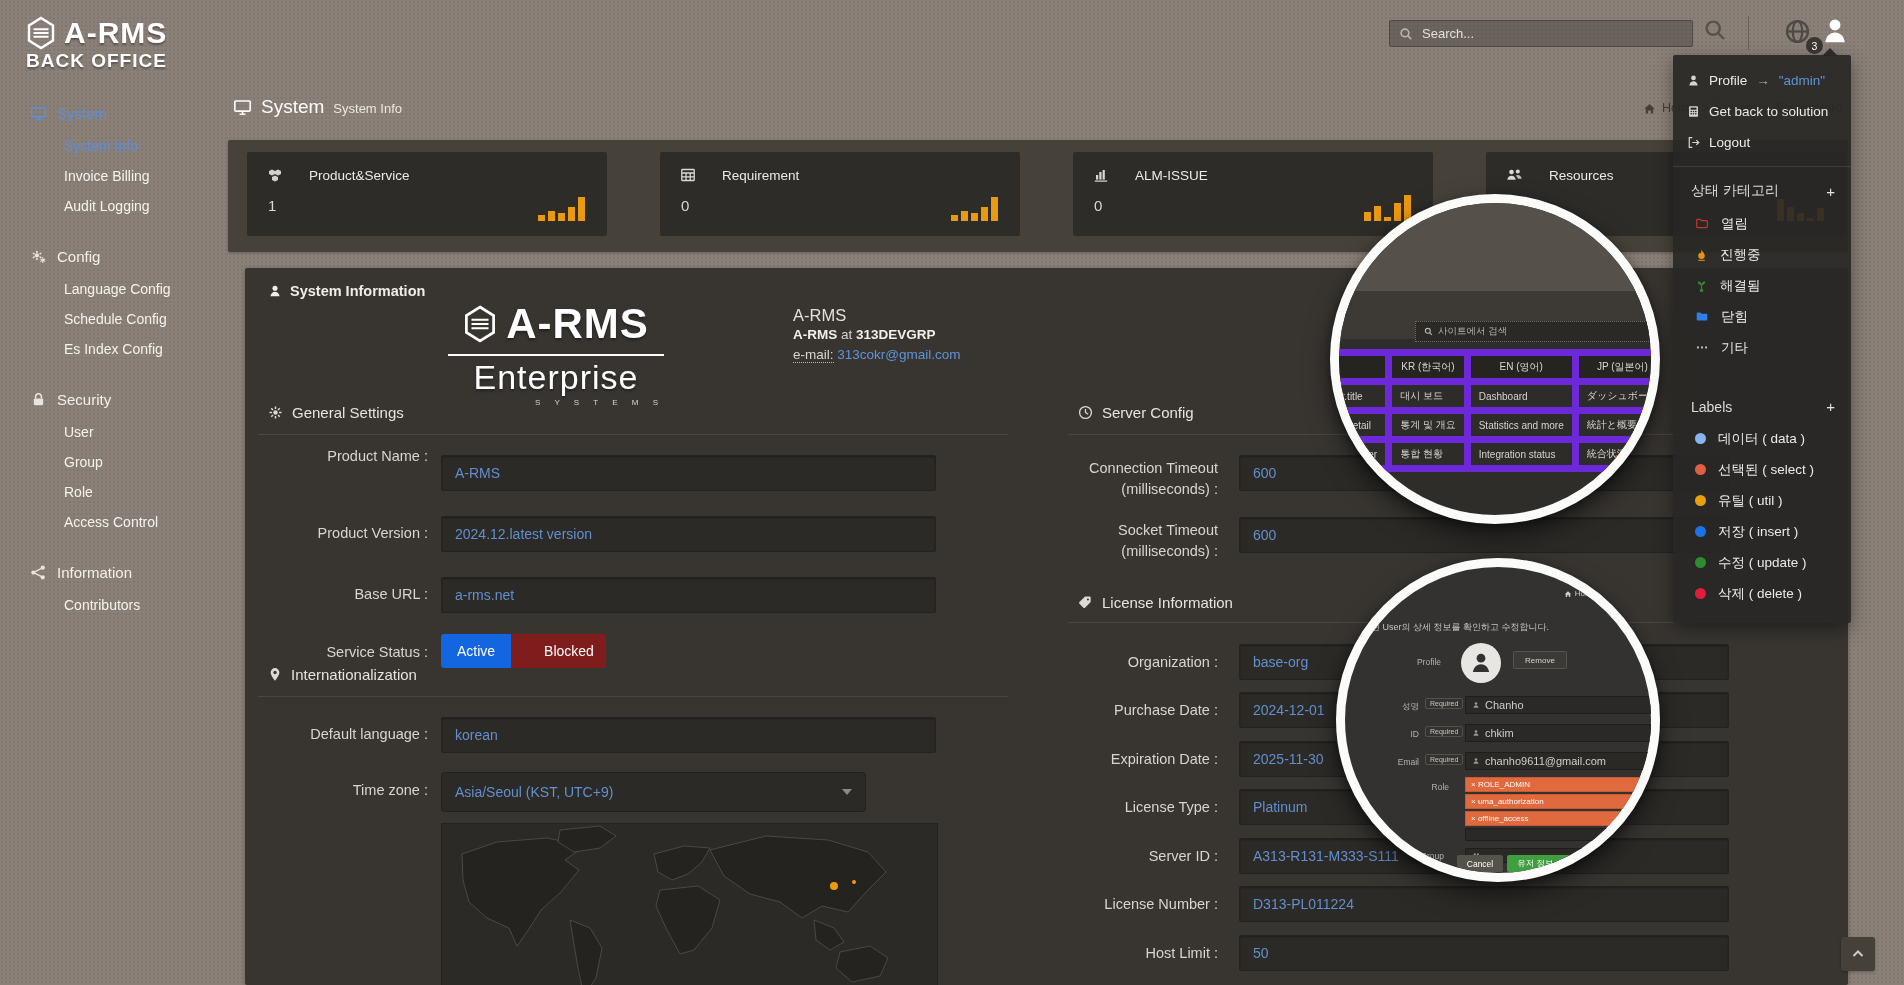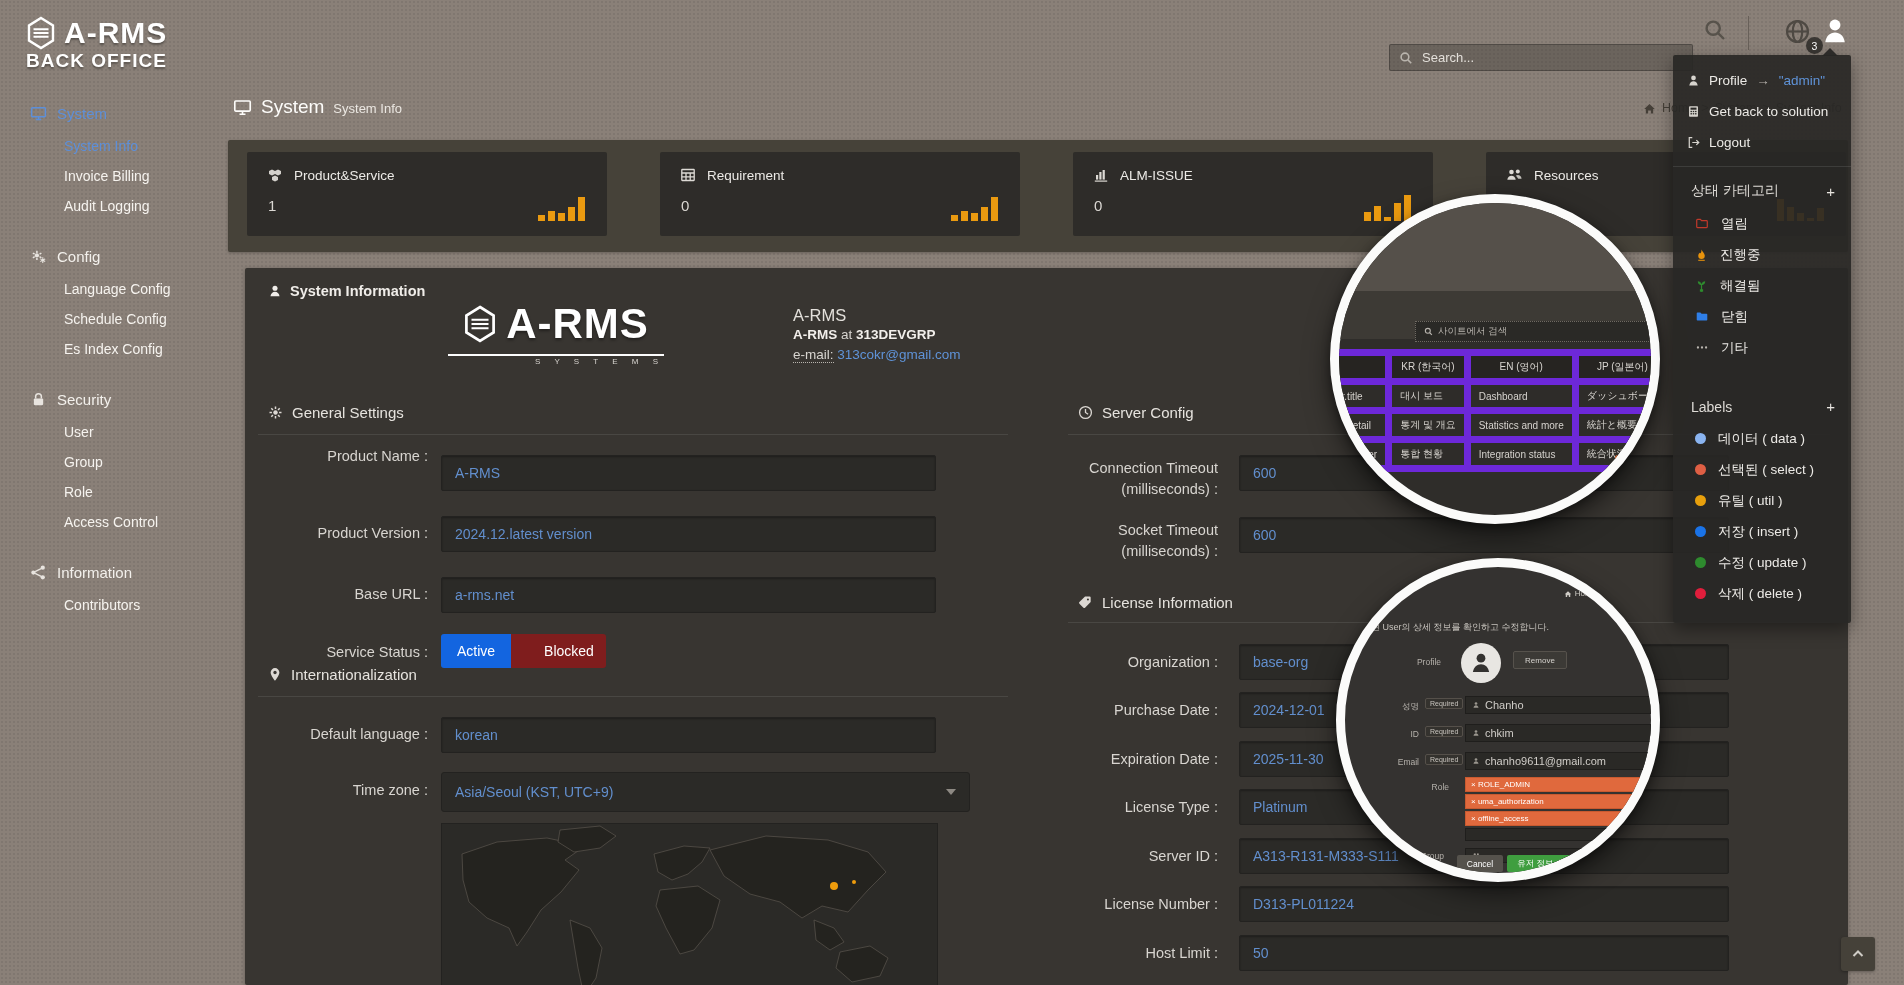--- a/index.html
+++ b/index.html
@@ -21,38 +21,38 @@
   .nav{left:0;top:96px;width:226px;}
   .nav-sec{display:flex;align-items:center;gap:10px;padding:9px 0 9px 30px;font-size:15px;color:#f3f0ec;cursor:pointer;}
   .nav-sec.active{color:#5d8fd9;}
   .nav-item{padding:7px 0 7px 64px;font-size:14px;color:#f6f3ef;cursor:pointer;}
   .nav-item.active{color:#5d8fd9;}
   .nav-gap{height:18px;}
   .nicon{width:17px;height:17px;color:#e8e4df;flex:0 0 17px;}
   .nav-sec.active .nicon{color:#5d8fd9;}
   
   .search-box{left:1389px;top:20px;width:304px;height:27px;background:rgba(58,54,49,.38);
-    border:1px solid rgba(0,0,0,.25);border-radius:2px;display:flex;align-items:center;gap:7px;padding:0 9px;box-sizing:border-box;margin-top:24px;}
+    border:1px solid rgba(0,0,0,.25);border-radius:2px;display:flex;align-items:center;gap:7px;padding:0 9px;box-sizing:border-box;}
   .search-box input{background:transparent;border:none;outline:none;color:#efece8;font-size:13px;width:100%;font-family:inherit;}
   .search-box input::placeholder{color:#e3dfda;}
   .tb-divider{left:1748px;top:16px;width:1px;height:34px;background:rgba(70,64,58,.5);}
   .globe-btn{left:1784px;top:18px;color:#4e4943;cursor:pointer;}
   .badge-count{left:1806px;top:37px;width:17px;height:17px;border-radius:50%;background:#3a3733;color:#fff;
     font-size:10.5px;display:flex;align-items:center;justify-content:center;}
   .user-btn{left:1820px;top:16px;color:#fff;cursor:pointer;}
   
   .page-title{left:233px;top:96px;display:flex;align-items:baseline;gap:9px;color:#fdfcfa;}
   .page-title .ticon{align-self:center;color:#fdfcfa;}
   .pt-main{font-size:19px;}
   .pt-sub{font-size:13px;color:#ebe7e2;}
   .breadcrumb{left:1643px;top:101px;display:flex;align-items:center;gap:6px;font-size:12.5px;color:#453f38;white-space:nowrap;z-index:1;}
   
   .cards-wrap{left:228px;top:140px;width:1620px;height:112px;background:#464239;border-radius:2px;box-shadow:0 1px 3px rgba(0,0,0,.25);}
   .card{top:152px;width:360px;height:84px;background:#2e2c29;border-radius:2px;}
-  .card-head{display:flex;align-items:center;gap:11px;padding:15px 0 0 20px;color:#eceae6;font-size:13.5px;}
+  .card-head{display:flex;align-items:center;gap:26px;padding:15px 0 0 20px;color:#eceae6;font-size:13.5px;}
   .card-head svg{color:#dddad5;}
   .card-value{padding:14px 0 0 21px;font-size:15px;color:#dbd8d3;}
   .spark{position:absolute;right:22px;bottom:15px;display:flex;align-items:flex-end;gap:3px;height:30px;}
   .spark i{display:block;width:7px;background:#ea9a10;}
   
   .panel{left:245px;top:268px;width:1603px;height:717px;background:#383531;border-radius:2px;box-shadow:0 1px 4px rgba(0,0,0,.3);}
   .panel-head{left:268px;top:283px;display:flex;align-items:center;gap:8px;color:#f0ede9;font-size:14.5px;font-weight:bold;}
   .logo-block{left:448px;top:300px;width:216px;color:#fff;text-align:center;}
   .logo-row{display:flex;align-items:center;justify-content:center;gap:9px;border-bottom:2px solid #fdfdfd;padding-bottom:6px;}
   .logo-main{font-size:42px;font-weight:bold;letter-spacing:1px;text-shadow:0 2px 3px rgba(0,0,0,.4);}
@@ -342,20 +342,21 @@
 <div class="abs logo-block">
   <div class="logo-row">
     <span>
       <svg width="34" height="38" viewBox="0 0 20 22" fill="none" stroke="#fff" stroke-width="1.6">
         <path d="M10 1 18 6v10l-8 5-8-5V6z"></path>
           <path d="M5 8.5h10M5 11h10M5 13.5h10" stroke-width="1.2"></path>
       </svg>
       </span>
     <span class="logo-main">A-RMS</span>
   </div>
+  <div class="logo-sub">Enterprise</div>
   <div class="logo-tiny">S Y S T E M S</div>
 </div>
 
 <div class="abs contact">
   <div class="l1">A-RMS</div>
   <div>
     <b>A-RMS</b>
     <span>at</span>
     <b class="blue">313DEVGRP</b>
   </div>
@@ -397,21 +398,21 @@
     </svg>
     </span>
   <span>Internationalization</span>
 </div>
 <div class="abs hr" style="left:258px;top:696px;width:750px;"></div>
 
 <div class="abs flabel" style="left:248px;top:726px;width:180px;">Default language :</div>
 <input class="abs input" style="left: 441px; top: 717px; width: 495px;" readonly="" value="korean">
 
 <div class="abs flabel" style="left:248px;top:782px;width:180px;">Time zone :</div>
-<div class="abs select" style="left:441px;top:772px;width:529px;height:40px;">
+<div class="abs select" style="left:441px;top:772px;width:425px;height:40px;">
   <span>Asia/Seoul (KST, UTC+9)</span>
   <span class="caret"></span>
 </div>
 
 <div class="abs map" style="left:441px;top:823px;width:495px;height:162px;">
   <svg width="495" height="175" viewBox="0 0 495 175">
     <g fill="#24231f" stroke="#5b564f" stroke-width="0.7">
       <path d="M20 30 55 18l50-4 38 8-20 14 14 10-18 22-20 18-14 22-10 14-8-18-22-10-18-16-6-22z"></path>
       <path d="M118 6l40-4 16 10-16 12-26 4-16-10z"></path>
       <path d="M128 96l20 8 12 20-6 30-12 18-6-28z"></path>

